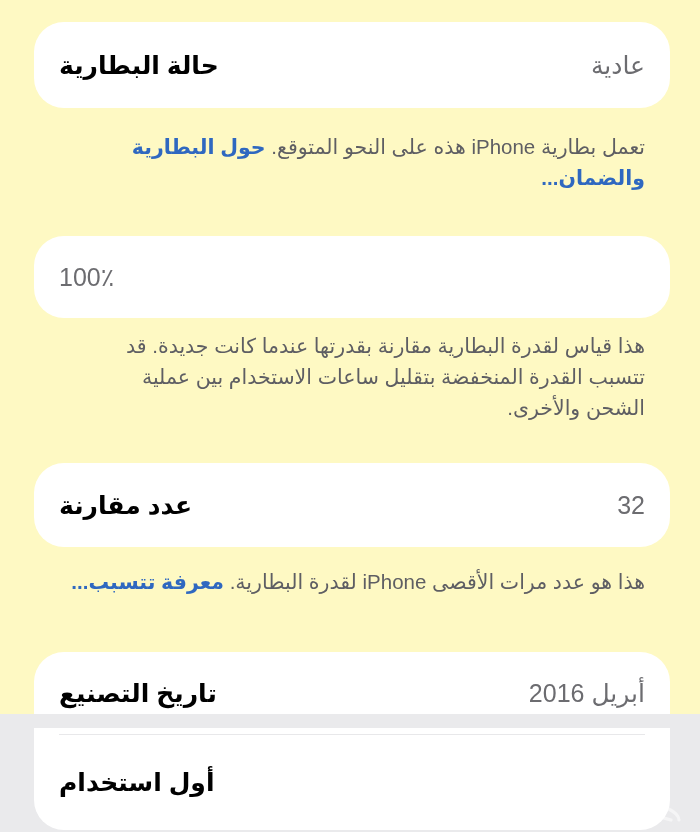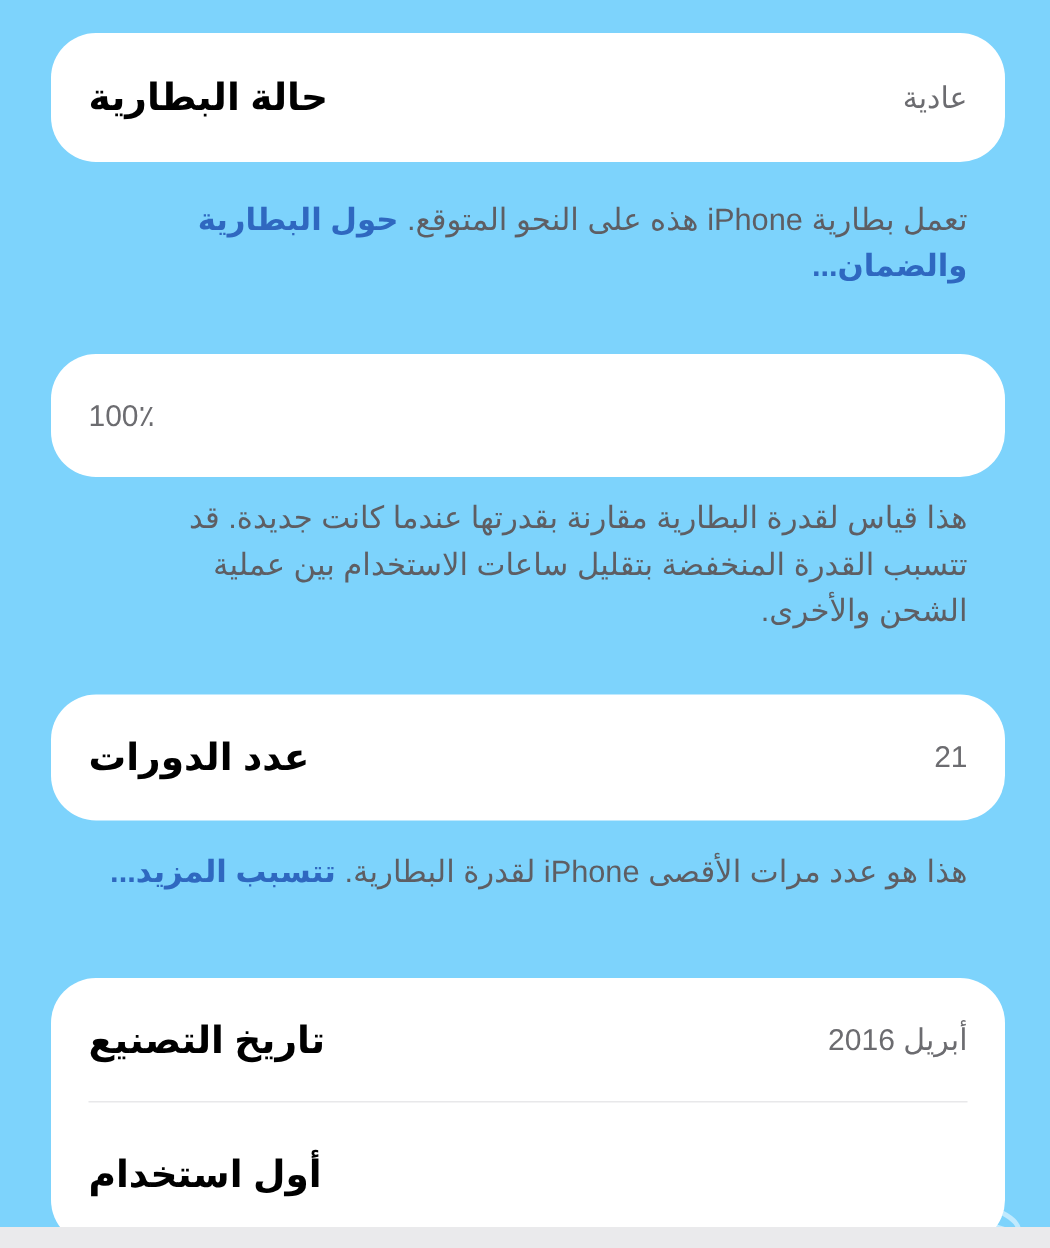--- a/index.html
+++ b/index.html
@@ -12,24 +12,24 @@
     background: #eaeaec;
     font-family: "Liberation Sans", "DejaVu Sans", sans-serif;
     -webkit-font-smoothing: antialiased;
     overflow: hidden;
     position: relative;
   }
 
   .screen {
     position: relative;
     width: 700px;
-    height: 832px;
+    height: 728px;
     box-sizing: border-box;
     padding: 0 30px;
-    background: #7dd3fc;
+    background: #fef9c3;
   }
 
   
   .card {
     position: absolute;
     left: 30px;
     right: 30px;
     width: 636px;
     background: #ffffff;
     border-radius: 30px;
@@ -51,21 +51,21 @@
   .row-label {
     font-size: 25px;
     font-weight: bold;
     color: #000000;
     letter-spacing: 0;
     text-align: right;
     white-space: nowrap;
   }
 
   .row-value {
-    font-size: 20px;
+    font-size: 25px;
     font-weight: normal;
     color: #6c6c70;
     text-align: center;
     white-space: nowrap;
     direction: ltr;
   }
 
   .row-value.rtl-value {
     direction: rtl;
   }
@@ -138,28 +138,28 @@
       <div class="row-value">100٪</div>
     </div>
   </div>
 
   <div class="footer-text" style="top:330px;margin-left:32px;">
     <span>هذا قياس لقدرة البطارية مقارنة بقدرتها عندما كانت جديدة. قد تتسبب القدرة المنخفضة بتقليل ساعات الاستخدام بين عملية الشحن والأخرى.</span>
   </div>
 
   <div class="card" style="top:463px;">
     <div class="row" style="height:84px;">
-      <div class="row-label">عدد الدورات</div>
-      <div class="row-value">21</div>
+      <div class="row-label">عدد مقارنة</div>
+      <div class="row-value">32</div>
     </div>
   </div>
 
   <div class="footer-text" style="top:566px;">
     <span>هذا هو عدد مرات الأقصى iPhone لقدرة البطارية.</span>
-    <span class="link">تتسبب المزيد...</span>
+    <span class="link">معرفة تتسبب...</span>
   </div>
 
   <div class="card" style="top:640px;margin-top:12px;">
     <div class="row" style="height:83px;">
       <div class="row-label">تاريخ التصنيع</div>
       <div class="row-value rtl-value">أبريل 2016</div>
       <div class="row-divider"></div>
     </div>
     <div class="row" style="height:95px;">
       <div class="row-label">أول استخدام</div>

